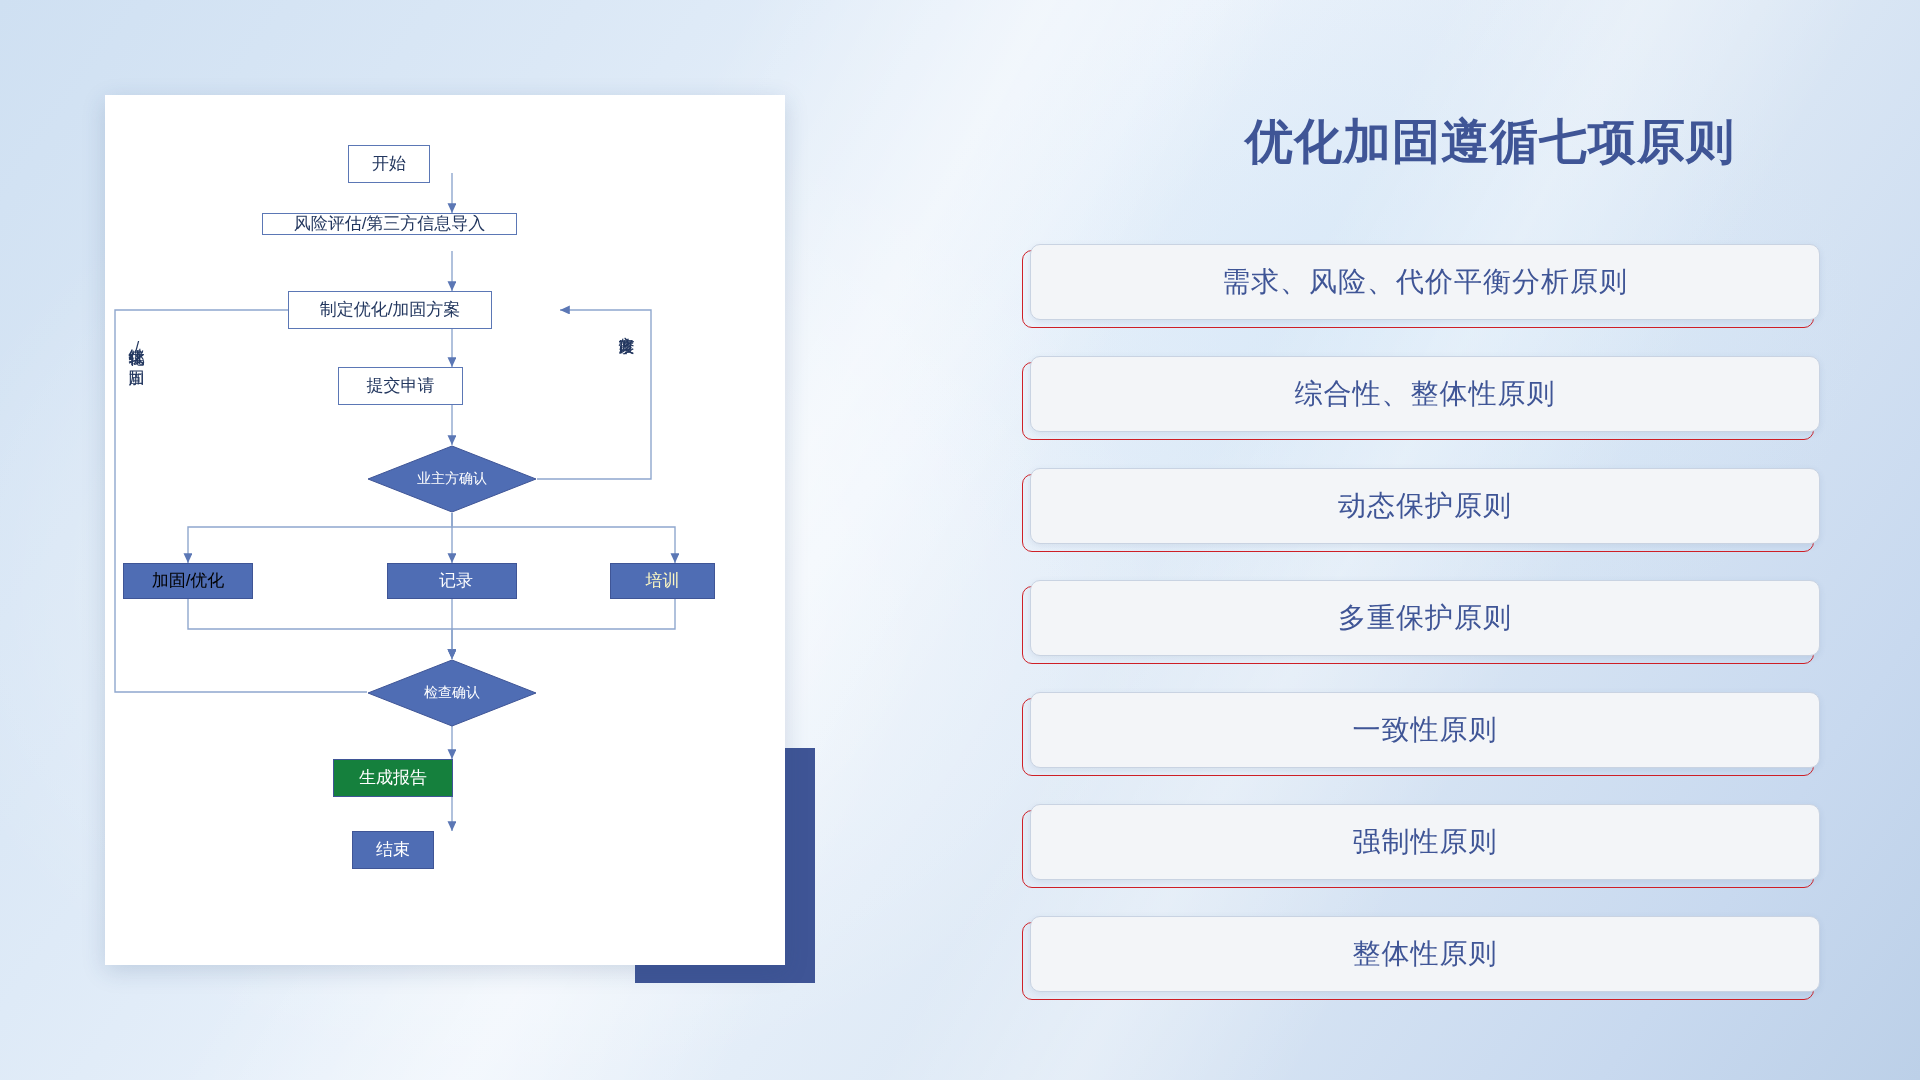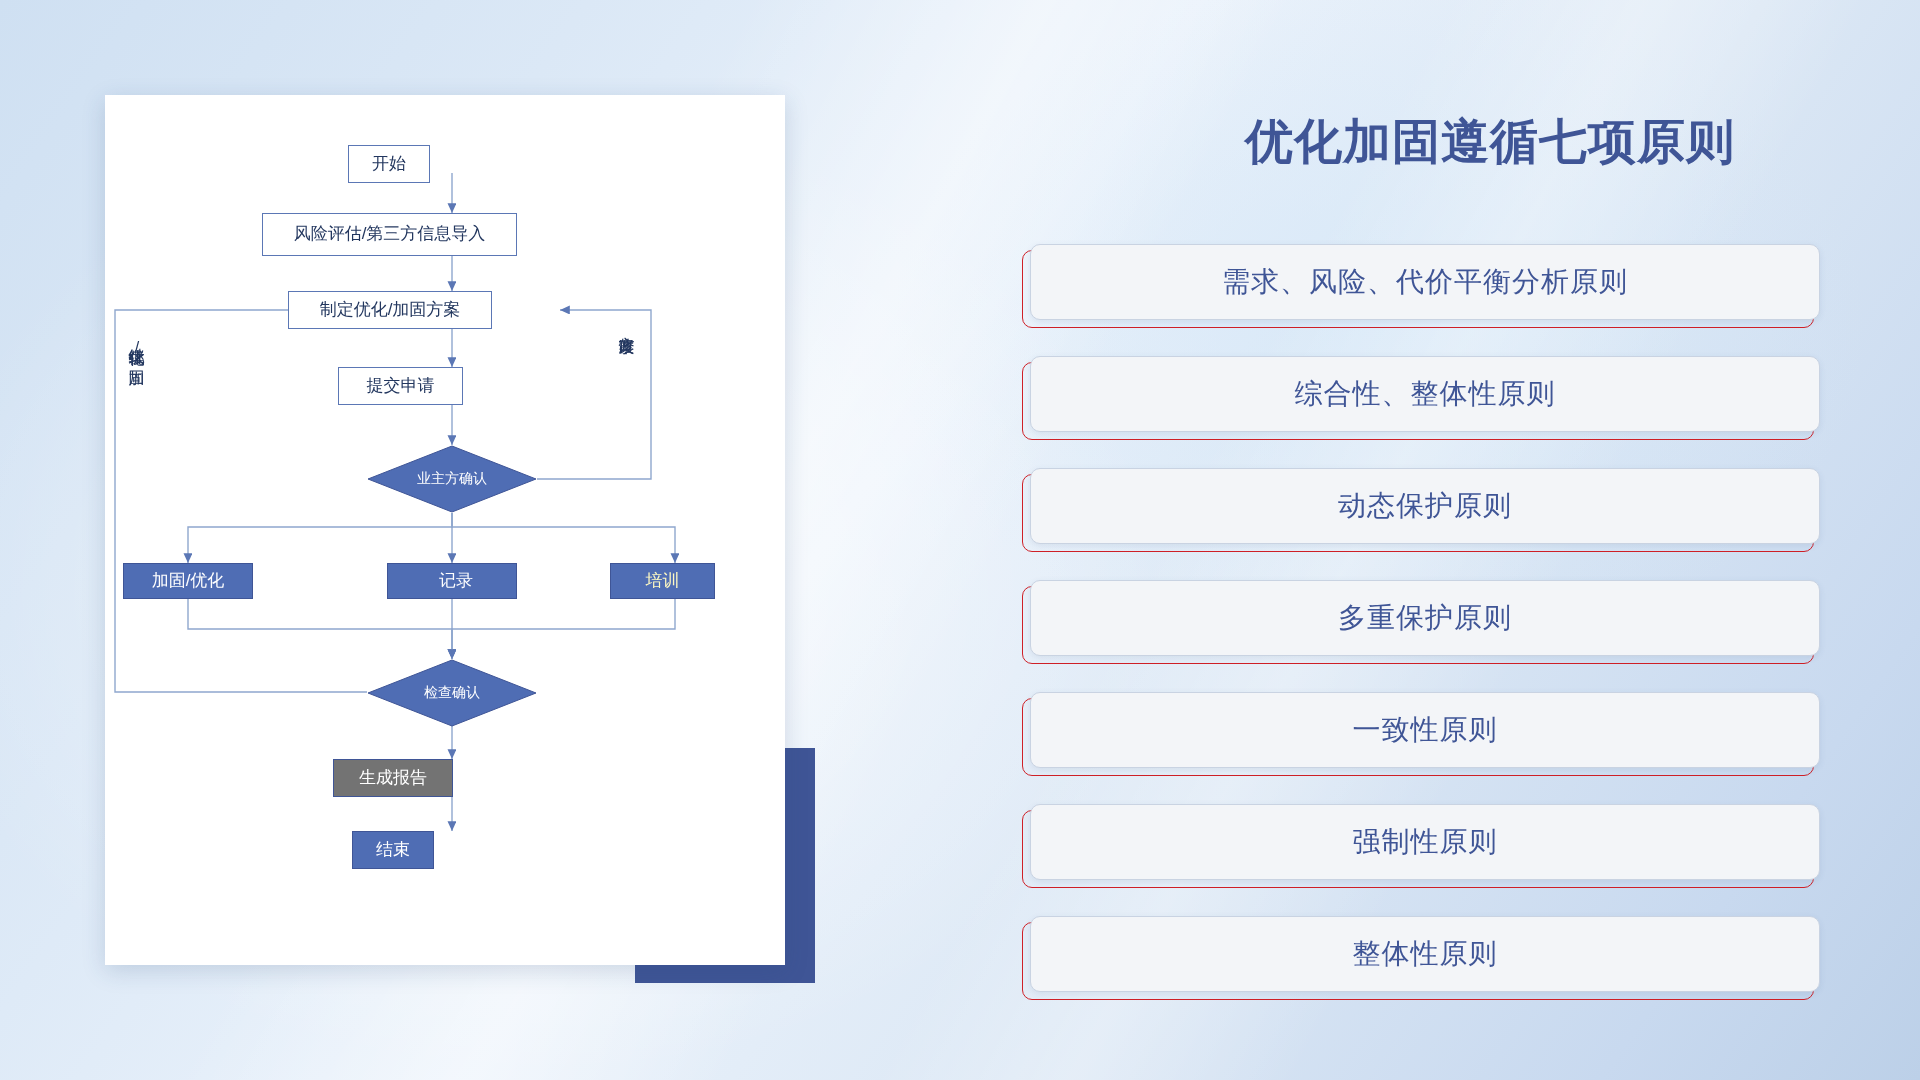--- a/index.html
+++ b/index.html
@@ -187,61 +187,61 @@
         <path d="M262,597 L10,597 L10,215 L240,215"></path>
 
         <path d="M432,384 L546,384 L546,215 L455,215"></path>
       </g>
     </svg>
 
     <div class="node" style="left:243px; top:50px; width:82px; height:38px;">
       <span>开始</span>
     </div>
 
-    <div class="node" style="left:157px; top:118px; width:255px; height:43px;">
+    <div class="node" style="left:157px; top:118px; width:255px; height:22px;">
       <span>风险评估/第三方信息导入</span>
     </div>
 
     <div class="node" style="left:183px; top:196px; width:204px; height:38px;">
       <span>制定优化/加固方案</span>
     </div>
 
     <div class="node" style="left:233px; top:272px; width:125px; height:38px;">
       <span>提交申请</span>
     </div>
 
     <div class="diamond-wrap" style="left:262px; top:350px; width:170px; height:68px;">
       <svg width="170" height="68" viewBox="0 0 170 68" xmlns="http://www.w3.org/2000/svg">
         <polygon points="85,1 169,34 85,67 1,34" fill="#4f6db4" stroke="#3f5596" stroke-width="1"></polygon>
       </svg>
       <div class="diamond-text" style="color:#ffffff;">
         <span>业主方确认</span>
       </div>
     </div>
 
-    <div class="node" style="left:18px; top:468px; width:130px; height:36px; background:#4f6db4; border-color:#3f5596; color:#ffffff;">
+    <div class="node" style="left:18px; top:468px; width:130px; height:36px; background:#4f6db4; border-color:#3f5596; color:#000000;">
       <span>加固/优化</span>
     </div>
     <div class="node" style="left:282px; top:468px; width:130px; height:36px; background:#4f6db4; border-color:#3f5596; color:#ffffff;padding-left:8px;">
       <span>记录</span>
     </div>
     <div class="node" style="left:505px; top:468px; width:105px; height:36px; background:#4f6db4; border-color:#3f5596; color:#fef9c3;">
       <span>培训</span>
     </div>
 
     <div class="diamond-wrap" style="left:262px; top:564px; width:170px; height:68px;">
       <svg width="170" height="68" viewBox="0 0 170 68" xmlns="http://www.w3.org/2000/svg">
         <polygon points="85,1 169,34 85,67 1,34" fill="#4f6db4" stroke="#3f5596" stroke-width="1"></polygon>
       </svg>
       <div class="diamond-text" style="color:#ffffff;">
         <span>检查确认</span>
       </div>
     </div>
 
-    <div class="node" style="left:228px; top:664px; width:120px; height:38px; background:#737373; border-color:#3f5596; color:#ffffff;">
+    <div class="node" style="left:228px; top:664px; width:120px; height:38px; background:#15803d; border-color:#3f5596; color:#ffffff;">
       <span>生成报告</span>
     </div>
 
     <div class="node" style="left:247px; top:736px; width:82px; height:38px; background:#4f6db4; border-color:#3f5596; color:#ffffff;">
       <span>结束</span>
     </div>
 
     <div class="vlabel" style="left:22px; top:240px;">
       <span>继续优化/加固</span>
     </div>

